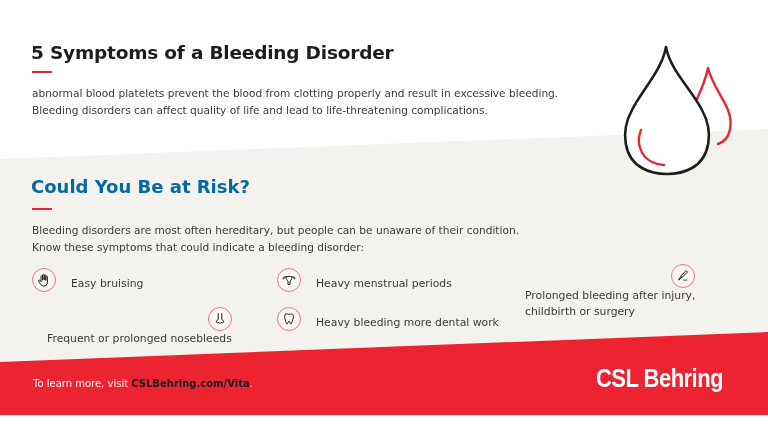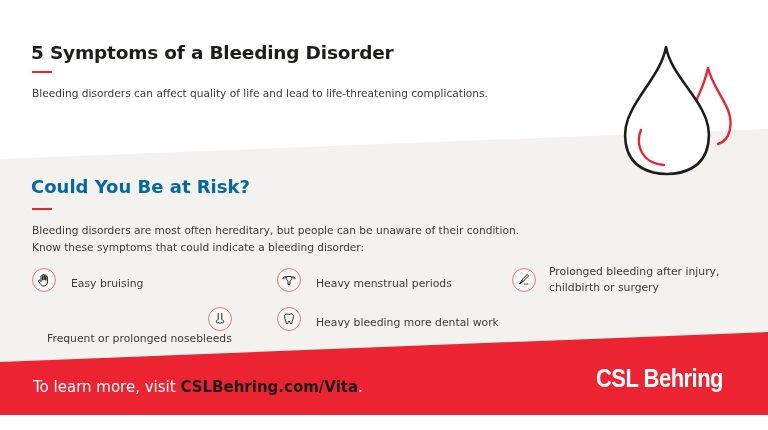--- a/index.html
+++ b/index.html
@@ -49,41 +49,42 @@
       width: 24px; height: 24px; border-radius: 50%;
       border: 1.3px solid #e8777f; background: #f7f6f3;
       display: flex; align-items: center; justify-content: center; flex: none;
     }
     .icon-circle svg { width: 16px; height: 16px; }
     .symptom-label {
       margin-left: 15px; font-size: 10.8px; color: #3a3a3a; line-height: 16px; white-space: nowrap;
     }
 
     .footer-text {
-      position: absolute; left: 33px; top: 378px; font-size: 15px; color: #ffffff; white-space: nowrap;
+      position: absolute; left: 33px; top: 378px; font-size: 10px; color: #ffffff; white-space: nowrap;
     }
     .footer-text .link { color: #1d1d1b; font-weight: bold; }
     .logo {
       position: absolute; left: 596px; top: 364px;
       font-family: "Liberation Sans", sans-serif; font-weight: bold;
       font-size: 25px; color: #ffffff; letter-spacing: -0.6px; white-space: nowrap;
       transform: scaleX(0.88); transform-origin: left top;
     }
   </style>
 </head>
 <body>
 
 <div class="bg-grey"></div>
 <div class="bg-red"></div>
 <div class="bg-white-bottom"></div>
 
 <h1 class="title">5 Symptoms of a Bleeding Disorder</h1>
 <div class="accent-bar" style="left:32px; top:71px;"></div>
 
 <div class="para" style="left:32px; top:85px;">
+  <div>abnormal blood platelets prevent the blood from clotting properly and result in excessive bleeding.</div>
   <div>Bleeding disorders can affect quality of life and lead to life-threatening complications.</div>
 </div>
 
 <div class="drops">
   <svg width="168" height="160" viewBox="0 0 168 160">
 
     <path d="M97 69 C101 60 105 52 108 38 C112 54 122 66 128 80 C133 93 131 110 118 114" fill="none" stroke="#ec2330" stroke-width="2.4" stroke-linecap="round" stroke-linejoin="round"></path>
 
     <path d="M66 17 C62 40 42 60 32 80 C20 102 24 128 42 138 C56 146 78 146 92 138 C110 128 114 102 102 80 C92 60 70 40 66 17 Z" fill="#ffffff" stroke="#1d1d1b" stroke-width="2.6" stroke-linejoin="round"></path>
 
@@ -111,21 +112,21 @@
 <div class="symptom" style="left:277px; top:268px;">
   <div class="icon-circle">
     <svg viewBox="0 0 16 16" fill="none" stroke="#231f20" stroke-width="1" stroke-linecap="round" stroke-linejoin="round">
       <path d="M5 5 C5.5 4.2 10.5 4.2 11 5 C11 7.5 9.6 8.6 9 9.2 V12.5 H7 V9.2 C6.4 8.6 5 7.5 5 5 Z"></path>
       <path d="M5 5 C4 4.6 3 4.8 2.6 5.6 M2.6 5.6 C2 5.2 1.6 6.2 2.2 6.8 C2.8 7.2 3.4 6.6 3.2 6 M11 5 C12 4.6 13 4.8 13.4 5.6 M13.4 5.6 C14 5.2 14.4 6.2 13.8 6.8 C13.2 7.2 12.6 6.6 12.8 6"></path>
     </svg>
   </div>
   <span class="symptom-label">Heavy menstrual periods</span>
 </div>
 
-<div class="symptom" style="left:512px; top:264px; align-items:center;">
+<div class="symptom" style="left:512px; top:264px; align-items:flex-end;flex-direction:column;">
   <div class="icon-circle">
     <svg viewBox="0 0 16 16" fill="none" stroke="#231f20" stroke-width="1" stroke-linecap="round" stroke-linejoin="round">
       <path d="M11.5 2.8 L12.6 3.9 L7 9.5 L5.9 8.4 Z"></path>
       <path d="M5.9 8.4 L3.5 12 L7 9.5"></path>
       <path d="M8.5 12 h0.3 M10 12 h0.3 M11.5 12 h0.3" stroke-width="1.1"></path>
     </svg>
   </div>
   <div class="symptom-label" style="margin-left:13px;">
     <div>Prolonged bleeding after injury,</div>
     <div>childbirth or surgery</div>

